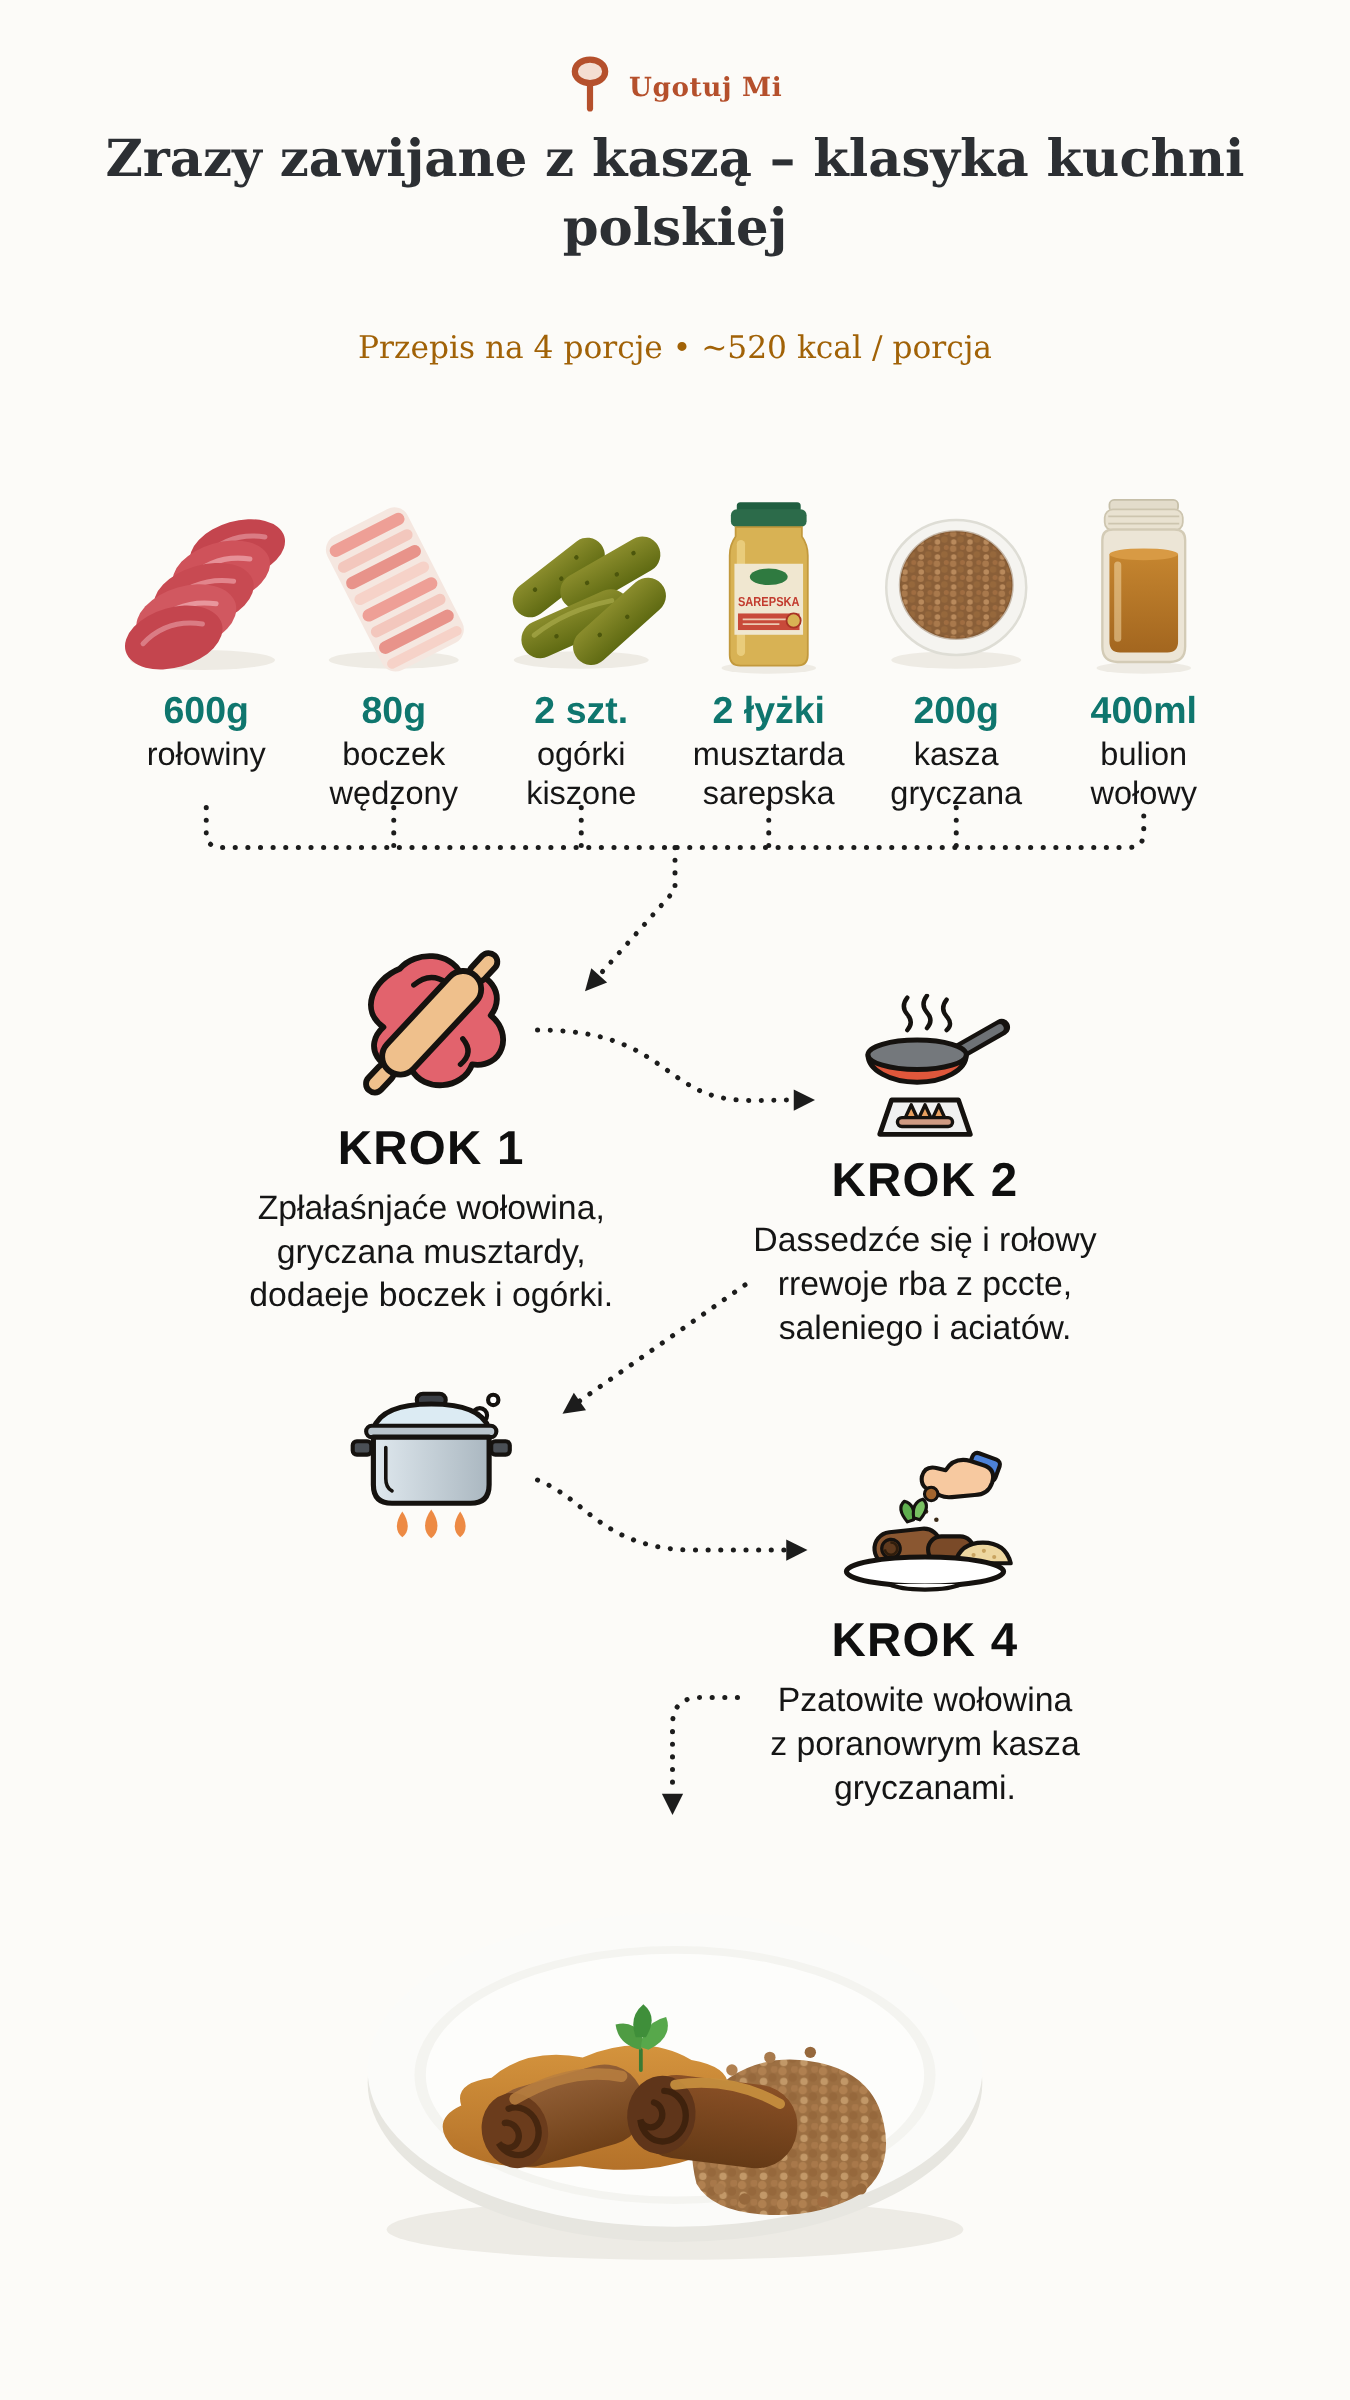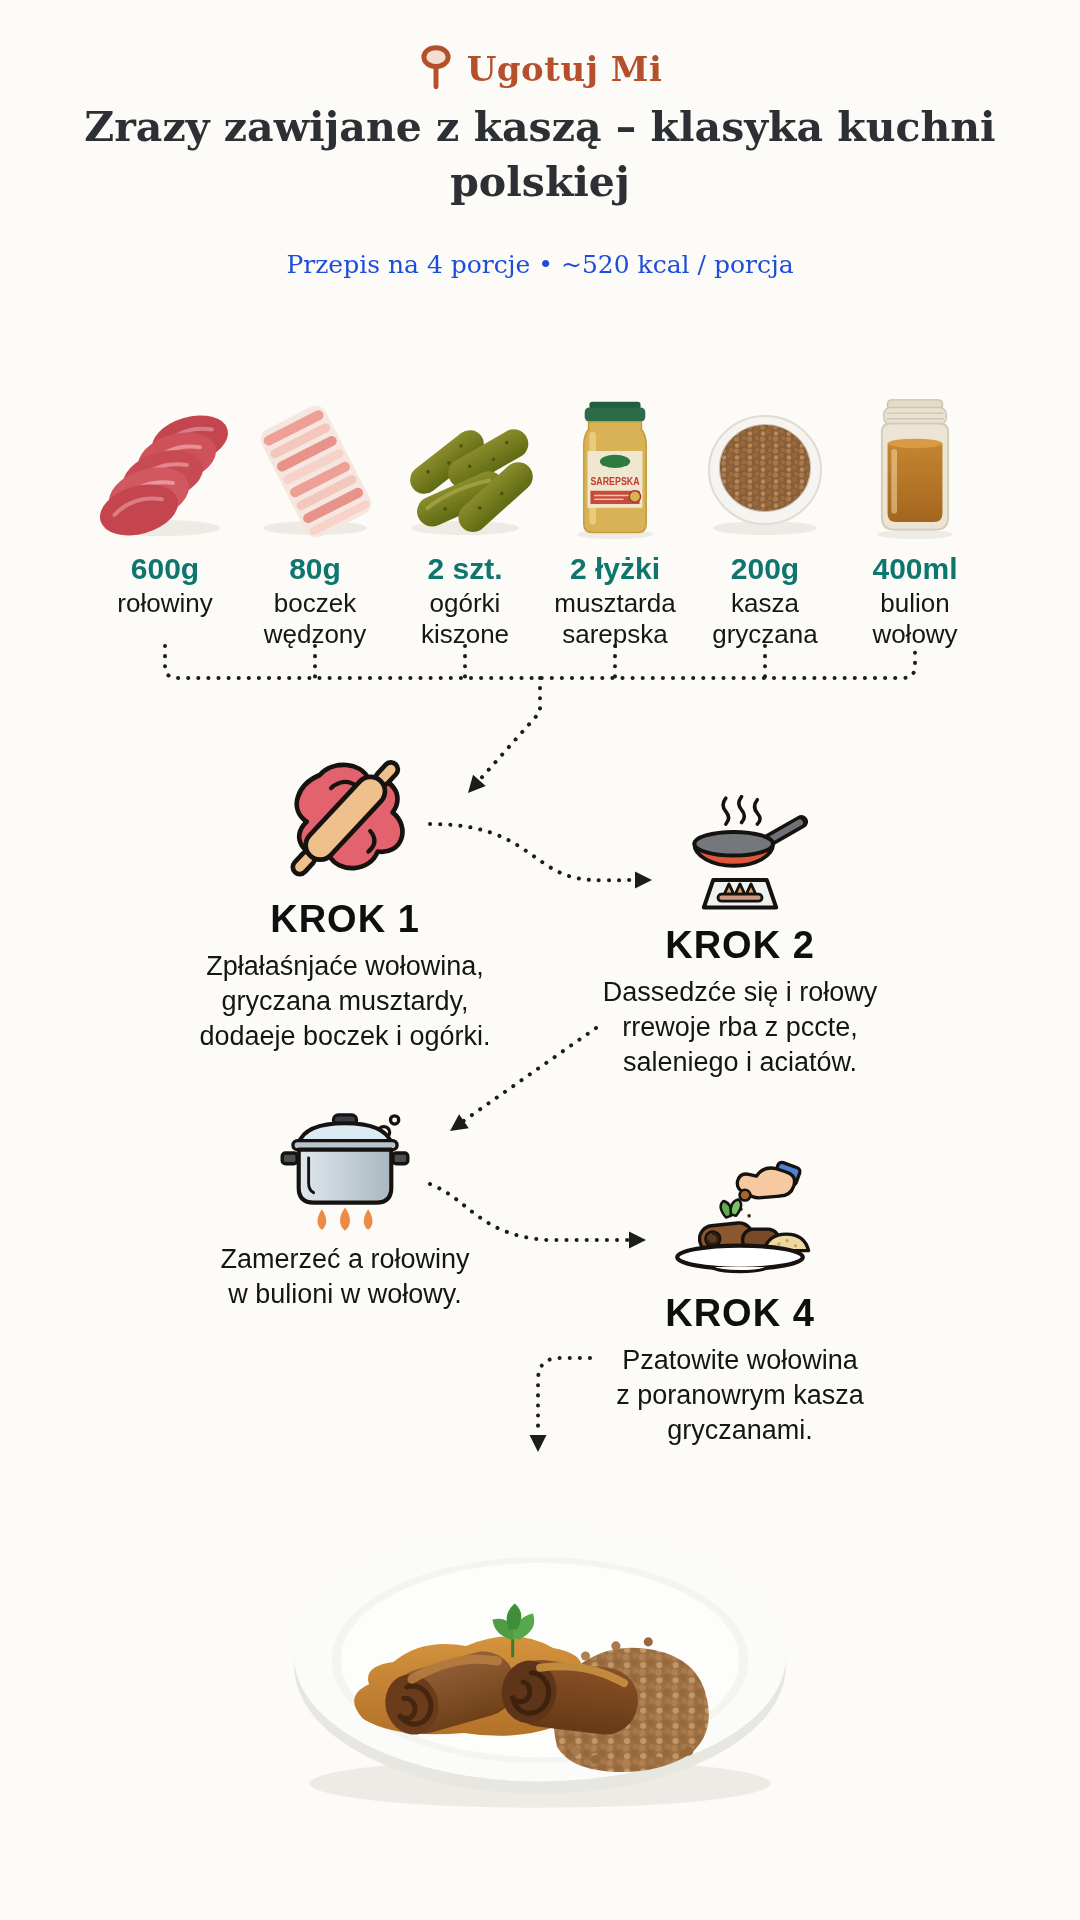--- a/index.html
+++ b/index.html
@@ -1,26 +1,26 @@
 <!DOCTYPE html>
 <html><head>
 <meta charset="utf-8">
 <style>
   *{margin:0;padding:0;box-sizing:border-box}
   html,body{background:#fcfbf8}
   .page{position:relative;width:1080px;height:1920px;margin:0 auto;background:#fcfbf8;overflow:hidden;
         font-family:"Liberation Sans",sans-serif;color:#141414}
   
   .logo{position:absolute;top:42px;left:0;right:0;display:flex;justify-content:center;align-items:center;gap:13px}
-  .logo-text{font-family:"DejaVu Serif",serif;font-weight:700;font-size:34px;color:#b5502c;letter-spacing:.5px}
+  .logo-text{font-family:"DejaVu Serif",serif;font-weight:700;font-size:21px;color:#b5502c;letter-spacing:.5px}
   
   .title{position:absolute;top:100px;left:30px;right:30px;text-align:center;
          font-family:"DejaVu Serif",serif;font-weight:700;font-size:41px;line-height:55px;color:#2c2f33}
-  .subtitle{position:absolute;top:250px;left:0;right:0;text-align:center;
-            font-family:"DejaVu Serif",serif;font-size:25px;color:#1d4ed8}
+  .subtitle{position:absolute;top:263px;left:0;right:0;text-align:center;
+            font-family:"DejaVu Serif",serif;font-size:25px;color:#a16207}
   
   .ingredients{position:absolute;top:398px;left:90px;width:900px;display:flex}
   .ing{width:150px;text-align:center}
   .ing-photo{height:142px;display:flex;align-items:flex-end;justify-content:center}
   .ing-qty{margin-top:12px;font-size:30px;font-weight:700;color:#0f766e}
   .ing-name{margin:2px auto 0;max-width:132px;font-size:26px;line-height:31px;color:#161616}
   
   .connectors{position:absolute;left:0;top:0;width:1080px;height:1920px;pointer-events:none}
   
   .step{position:absolute;width:360px;text-align:center}
@@ -303,24 +303,20 @@
         <path d="M34 40 q8-24 56-24 q48 0 56 24 z" fill="#dcebf3" stroke="#15120f" stroke-width="5" stroke-linejoin="round"></path>
         <rect x="14" y="52" width="18" height="13" rx="4" fill="#4a4f55" stroke="#15120f" stroke-width="4"></rect>
         <rect x="148" y="52" width="18" height="13" rx="4" fill="#4a4f55" stroke="#15120f" stroke-width="4"></rect>
         <rect x="27" y="37" width="126" height="11" rx="5.5" fill="#b9c4cc" stroke="#15120f" stroke-width="4"></rect>
         <path d="M34 48 h112 v46 q0 18-18 18 H52 q-18 0-18-18 z" fill="url(#potG)" stroke="#15120f" stroke-width="5" stroke-linejoin="round"></path>
         <path d="M46 58 v30 q0 9 6 12" stroke="#15120f" stroke-width="3.5" fill="none" stroke-linecap="round"></path>
         <path d="M62 120 C69 130 69 140 62 145 C55 140 55 130 62 120 Z" fill="#ed8a44"></path>
         <path d="M90 118 C98 129 98 140 90 146 C82 140 82 129 90 118 Z" fill="#ed8a44"></path>
         <path d="M118 120 C125 130 125 140 118 145 C111 140 111 130 118 120 Z" fill="#ed8a44"></path>
       </svg>
-    </div>
-    <div class="step-text">
-      <div>Zamerzeć a rołowiny</div>
-      <div>w bulioni w wołowy.</div>
     </div>
   </div>
 
   <div class="step step4">
     <div class="sicon">
       <svg width="176" height="124" viewBox="0 0 190 150">
         <rect x="138" y="8" width="28" height="22" rx="5" transform="rotate(20 152 19)" fill="#4d82d8" stroke="#15120f" stroke-width="4"></rect>
         <path d="M104 42 q-14-2-12-14 q3-11 15-8 l8 2 q8-13 24-9 l12 4 q13 4 9 17 q-4 12-17 12 l-22 2 q-12 1-17-6 z" fill="#f7c9a0" stroke="#15120f" stroke-width="4" stroke-linejoin="round"></path>
         <circle cx="101" cy="45" r="6.5" fill="#a2652e" stroke="#15120f" stroke-width="3"></circle>
         <circle cx="96" cy="62" r="2.2" fill="#3a2a18"></circle>

